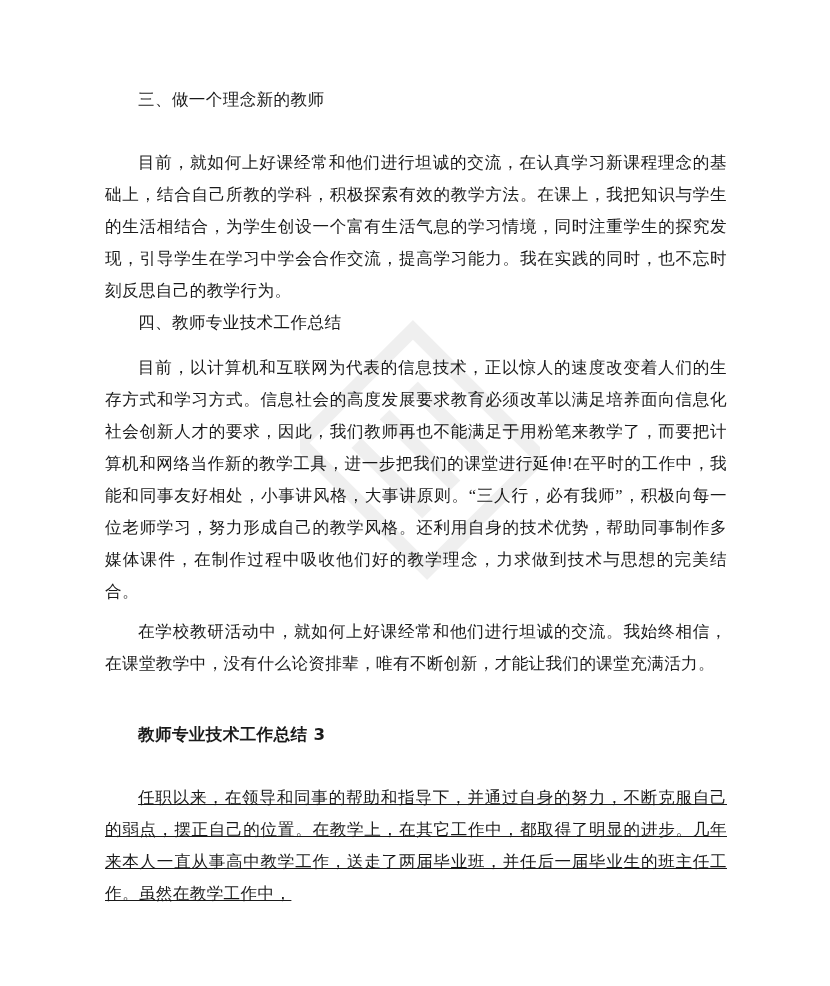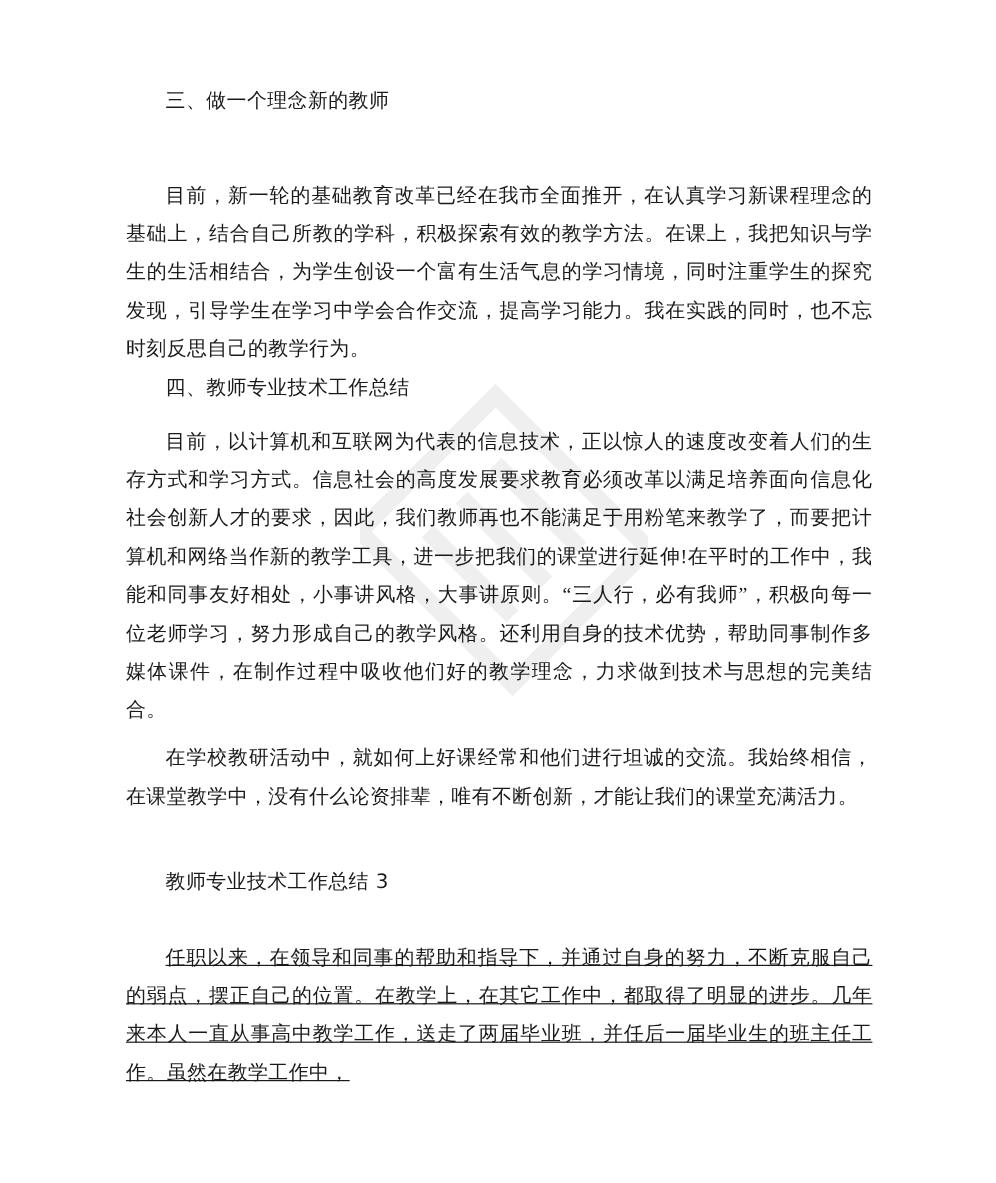--- a/index.html
+++ b/index.html
@@ -31,40 +31,40 @@
       text-align: justify;
       text-align-last: left;
     }
     .heading {
       padding-left: 33px;
     }
     .para {
       text-indent: 33px;
     }
     .bold {
-      font-weight: normal;
+      font-weight: bold;
     }
     .watermark {
       position: absolute;
       left: 300px;
       top: 300px;
       width: 240px;
       height: 300px;
       pointer-events: none;
       opacity: 0.06;
     }
   </style>
 </head>
 <body>
 
 <div class="page">
 
-  <div class="block heading" style="top:68px;">三、做一个理念新的教师</div>
+  <div class="block heading" style="top:84px;">三、做一个理念新的教师</div>
 
-  <div class="block para" style="top:147px;">目前，新一轮的基础教育改革已经在我市全面推开，在认真学习新课程理念的基础上，结合自己所教的学科，积极探索有效的教学方法。在课上，我把知识与学生的生活相结合，为学生创设一个富有生活气息的学习情境，同时注重学生的探究发现，引导学生在学习中学会合作交流，提高学习能力。我在实践的同时，也不忘时刻反思自己的教学行为。</div>
+  <div class="block para" style="top:147px;">目前，就如何上好课经常和他们进行坦诚的交流，在认真学习新课程理念的基础上，结合自己所教的学科，积极探索有效的教学方法。在课上，我把知识与学生的生活相结合，为学生创设一个富有生活气息的学习情境，同时注重学生的探究发现，引导学生在学习中学会合作交流，提高学习能力。我在实践的同时，也不忘时刻反思自己的教学行为。</div>
 
   <div class="block heading" style="top:307px;">四、教师专业技术工作总结</div>
 
   <div class="block para" style="top:352px;font-family:Liberation Serif, serif;">目前，以计算机和互联网为代表的信息技术，正以惊人的速度改变着人们的生存方式和学习方式。信息社会的高度发展要求教育必须改革以满足培养面向信息化社会创新人才的要求，因此，我们教师再也不能满足于用粉笔来教学了，而要把计算机和网络当作新的教学工具，进一步把我们的课堂进行延伸!在平时的工作中，我能和同事友好相处，小事讲风格，大事讲原则。“三人行，必有我师”，积极向每一位老师学习，努力形成自己的教学风格。还利用自身的技术优势，帮助同事制作多媒体课件，在制作过程中吸收他们好的教学理念，力求做到技术与思想的完美结合。</div>
 
   <div class="block para" style="top:616px;">在学校教研活动中，就如何上好课经常和他们进行坦诚的交流。我始终相信，在课堂教学中，没有什么论资排辈，唯有不断创新，才能让我们的课堂充满活力。</div>
 
   <div class="block heading bold" style="top:719px;">教师专业技术工作总结 3</div>
 
   <div class="block para" style="top:782px;text-decoration:underline;">任职以来，在领导和同事的帮助和指导下，并通过自身的努力，不断克服自己的弱点，摆正自己的位置。在教学上，在其它工作中，都取得了明显的进步。几年来本人一直从事高中教学工作，送走了两届毕业班，并任后一届毕业生的班主任工作。虽然在教学工作中，</div>

